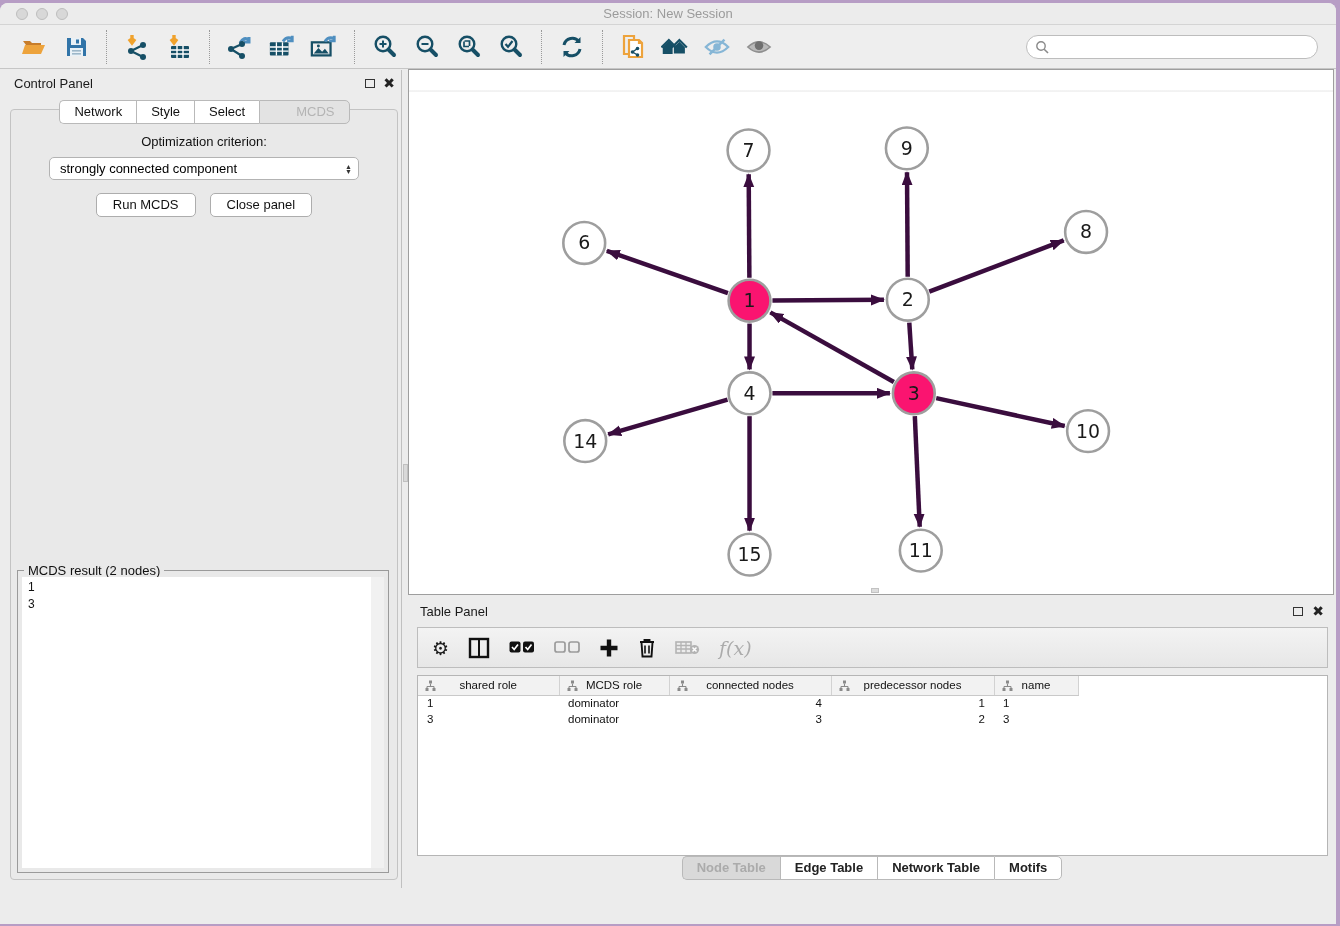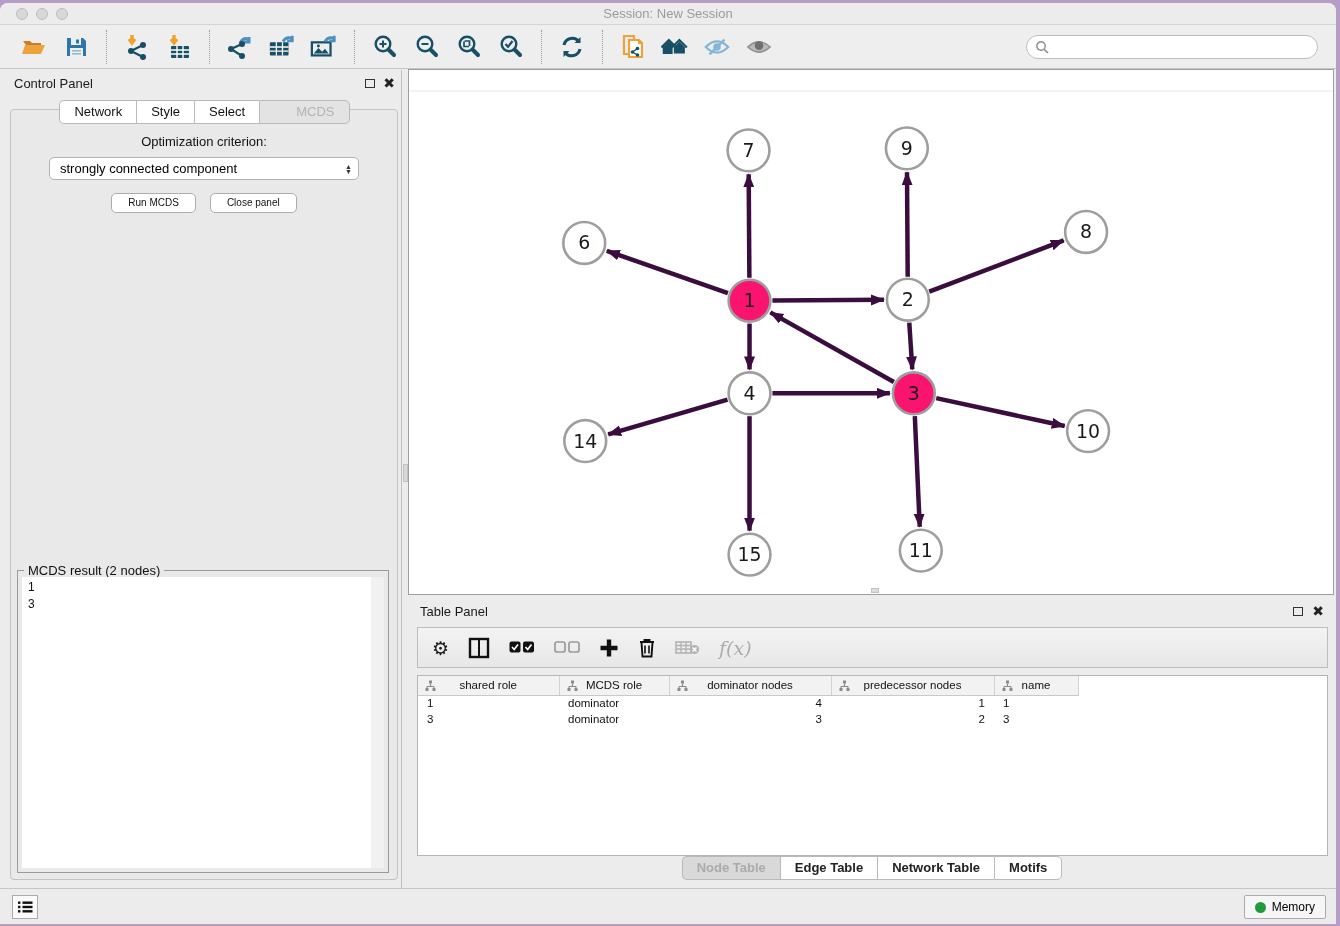--- a/index.html
+++ b/index.html
@@ -47,21 +47,21 @@
   .cp-tab:last-child { border-radius:0 5px 5px 0; border-right:1px solid #b9b9b9; }
   .cp-tab.selected { background:#e3e3e3; color:#b4b4b4;padding-left:36px; }
 
   .cp-body { position:absolute; left:6px; right:7px; top:25px; bottom:8px;
              background:#e9e9e9; border:1px solid #c3c3c3; border-radius:4px; margin-top:14px; }
   .opt-label { text-align:center; font-size:13px; color:#111; margin-top:24px; }
   .combo { margin:8px auto 0; width:310px; height:23px; background:#fff; border:1px solid #b3b3b3; border-radius:5px;
            display:flex; align-items:center; padding:0 6px 0 10px; font-size:13px; cursor:pointer; }
   .combo-arrows { margin-left:auto; display:flex; flex-direction:column; line-height:5px; font-size:7px; color:#333; }
   .cp-buttons { display:flex; justify-content:center; gap:14px; margin-top:13px; }
-  .aqua-btn { background:#fff; border:1px solid #adadad; border-radius:5px; font-size:10px; padding:3px 16px 4px;
+  .aqua-btn { background:#fff; border:1px solid #adadad; border-radius:5px; font-size:13px; padding:3px 16px 4px;
               color:#111; cursor:pointer; font-family:inherit; }
 
   .result-group { position:absolute; left:6px; right:8px; top:460px; bottom:6px;
                   border:1px solid #9a9a9a; }
   .result-legend { position:absolute; top:-8px; left:6px; background:#e9e9e9; padding:0 4px; font-size:13px; color:#111; }
   .result-area { position:absolute; inset:6px 4px 4px 4px; background:#fff; font-size:12px; color:#111;
                  padding:2px 0 0 6px; line-height:17px; white-space:pre; overflow:hidden; }
   .result-scroll { position:absolute; top:6px; bottom:4px; right:4px; width:13px; background:#f1f1f1; }
 
   
@@ -458,21 +458,21 @@
                     <rect x="4" y="0.5" width="3" height="3" fill="#8a8a8a"></rect>
                     <path d="M5.5 3.5 v3 M2 6.5 h7 M2 6.5 v2 M9 6.5 v2" stroke="#8a8a8a" stroke-width="1.1" fill="none"></path>
                     <rect x="0.5" y="8" width="3" height="3" fill="#8a8a8a"></rect>
                     <rect x="7.5" y="8" width="3" height="3" fill="#8a8a8a"></rect>
                   </svg><span class="th-label">MCDS role</span></th>
                 <th style="width: 162px;"><svg class="th-icon" width="11" height="11" viewBox="0 0 11 11">
                     <rect x="4" y="0.5" width="3" height="3" fill="#8a8a8a"></rect>
                     <path d="M5.5 3.5 v3 M2 6.5 h7 M2 6.5 v2 M9 6.5 v2" stroke="#8a8a8a" stroke-width="1.1" fill="none"></path>
                     <rect x="0.5" y="8" width="3" height="3" fill="#8a8a8a"></rect>
                     <rect x="7.5" y="8" width="3" height="3" fill="#8a8a8a"></rect>
-                  </svg><span class="th-label">dominator nodes</span></th>
+                  </svg><span class="th-label">connected nodes</span></th>
                 <th style="width: 163px;"><svg class="th-icon" width="11" height="11" viewBox="0 0 11 11">
                     <rect x="4" y="0.5" width="3" height="3" fill="#8a8a8a"></rect>
                     <path d="M5.5 3.5 v3 M2 6.5 h7 M2 6.5 v2 M9 6.5 v2" stroke="#8a8a8a" stroke-width="1.1" fill="none"></path>
                     <rect x="0.5" y="8" width="3" height="3" fill="#8a8a8a"></rect>
                     <rect x="7.5" y="8" width="3" height="3" fill="#8a8a8a"></rect>
                   </svg><span class="th-label">predecessor nodes</span></th>
                 <th style="width: 84px;"><svg class="th-icon" width="11" height="11" viewBox="0 0 11 11">
                     <rect x="4" y="0.5" width="3" height="3" fill="#8a8a8a"></rect>
                     <path d="M5.5 3.5 v3 M2 6.5 h7 M2 6.5 v2 M9 6.5 v2" stroke="#8a8a8a" stroke-width="1.1" fill="none"></path>
                     <rect x="0.5" y="8" width="3" height="3" fill="#8a8a8a"></rect>
@@ -500,30 +500,14 @@
       </div>
       <div class="tp-tabs">
         <div class="tp-tab selected">Node Table</div>
         <div class="tp-tab">Edge Table</div>
         <div class="tp-tab">Network Table</div>
         <div class="tp-tab">Motifs</div>
       </div>
     </div>
   </div>
 
-  <div class="statusbar">
-    <div class="list-btn">
-      <svg width="16" height="14" viewBox="0 0 16 14">
-        <rect x="1" y="1.5" width="2.4" height="2.4" fill="#111"></rect>
-          <rect x="5.5" y="1.5" width="10" height="2.4" fill="#111"></rect>
-        <rect x="1" y="5.8" width="2.4" height="2.4" fill="#111"></rect>
-          <rect x="5.5" y="5.8" width="10" height="2.4" fill="#111"></rect>
-        <rect x="1" y="10.1" width="2.4" height="2.4" fill="#111"></rect>
-          <rect x="5.5" y="10.1" width="10" height="2.4" fill="#111"></rect>
-      </svg>
-    </div>
-    <div class="memory-btn">
-      <span class="mem-dot"></span>
-      <span>Memory</span>
-    </div>
-  </div>
 
 </div>
 
 </body></html>

